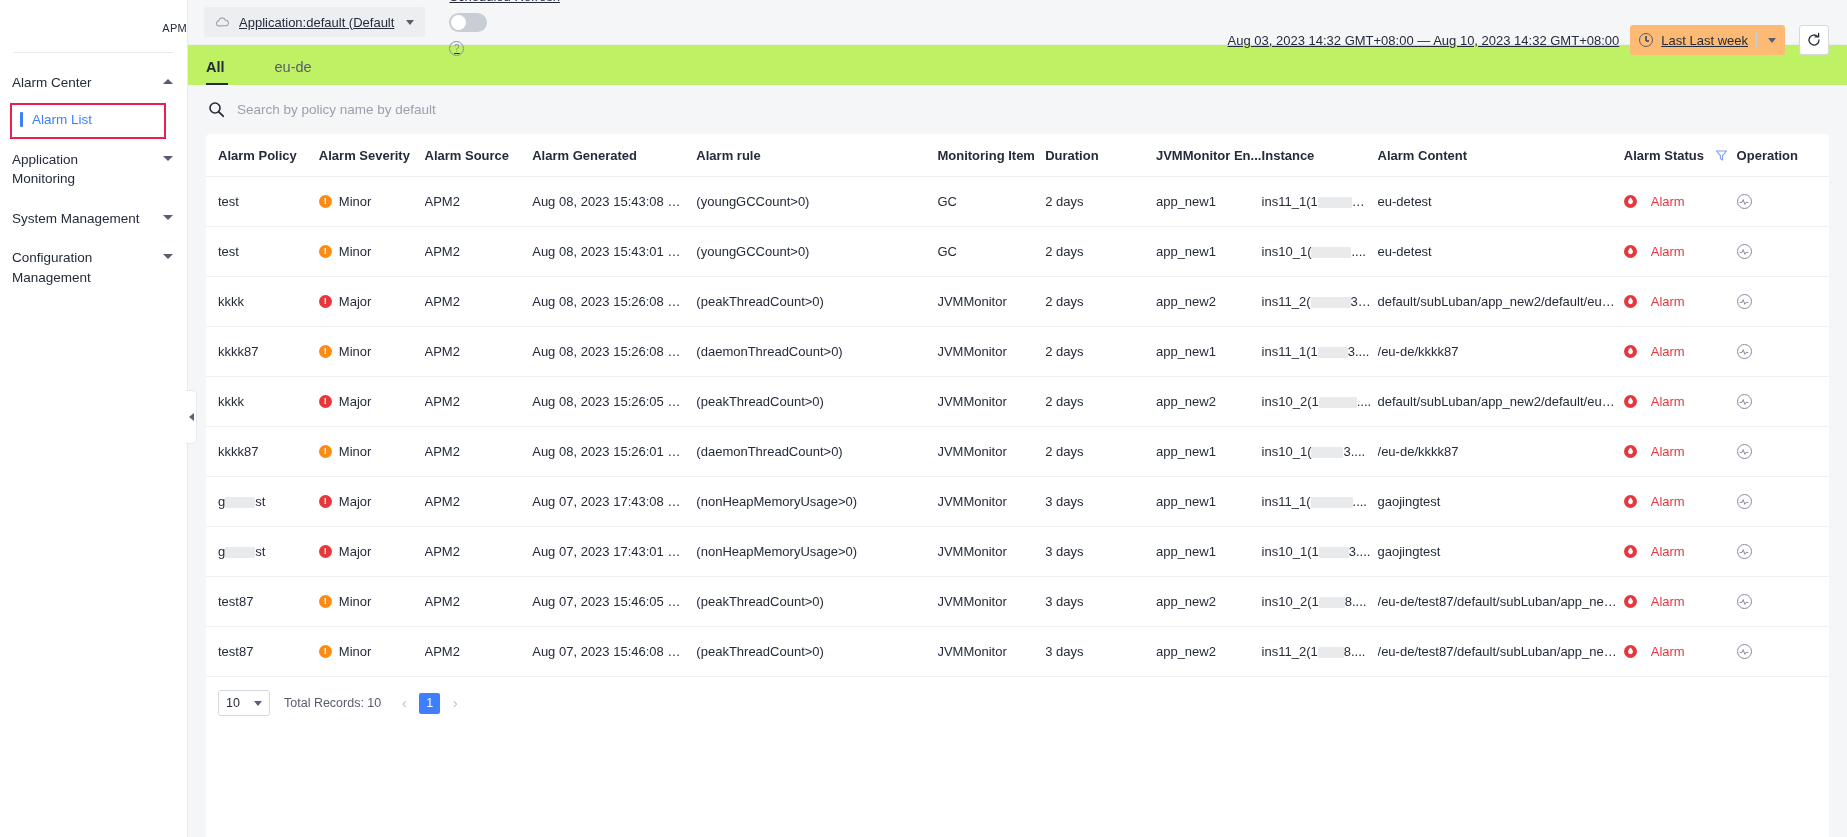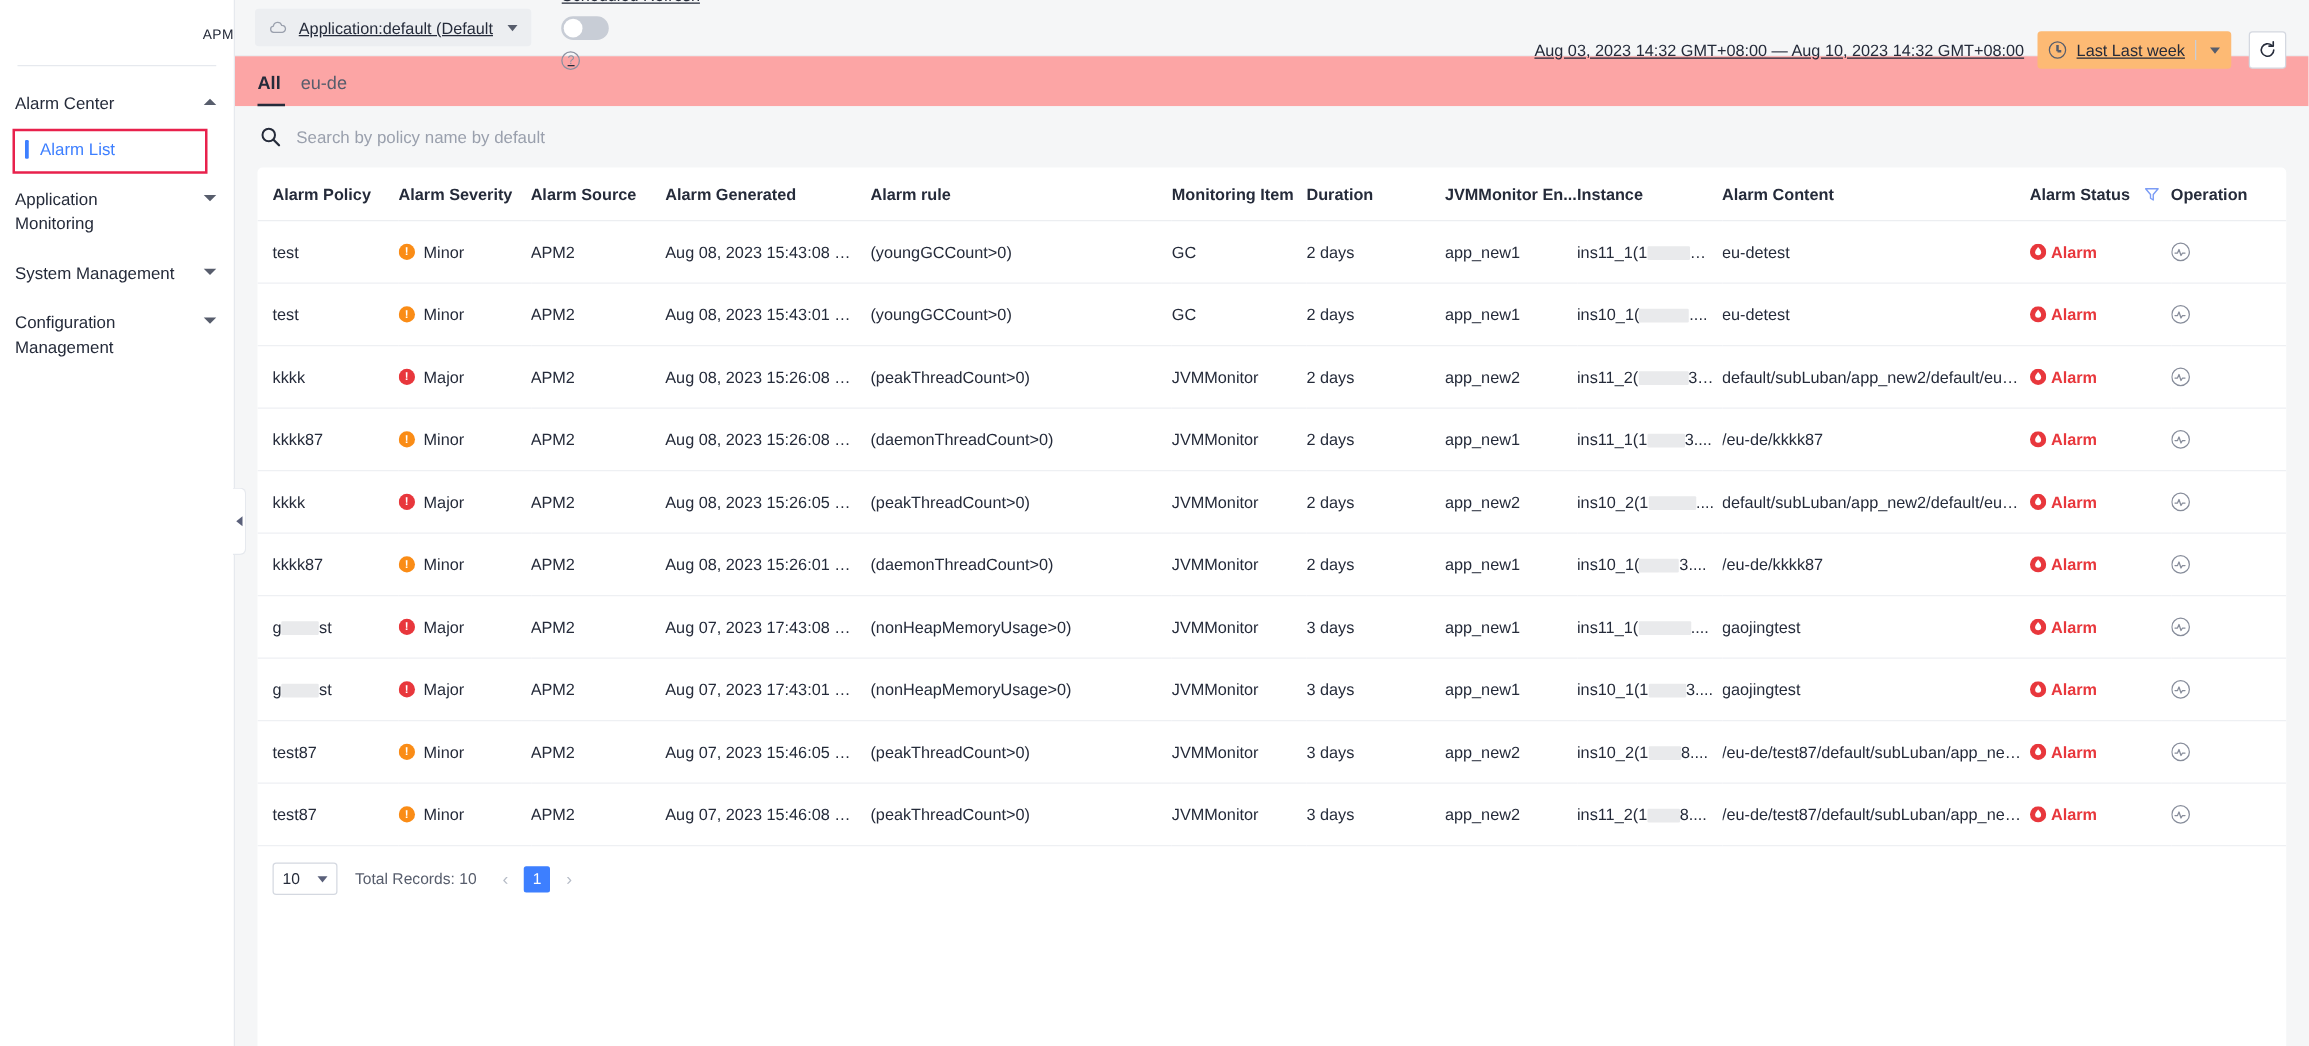--- a/index.html
+++ b/index.html
@@ -216,23 +216,23 @@
     border: 1px solid #d4d8e0;
     border-radius: 3px;
     background: #fff;
     display: flex; align-items: center; justify-content: center;
     cursor: pointer;
   }
 
   
   .tabs {
     display: flex;
-    gap: 16px;
+    gap: 50px;
     padding: 14px 0 0 18px;
-    background: #fca5a5;
+    background: #bef264;
   }
   .tab {
     font-size: 14.5px;
     color: #575d6c;
     padding-bottom: 10px;
     cursor: pointer;
     position: relative;
   }
   .tab.active { color: #252b3a; font-weight: bold; }
   .tab.active::after {
@@ -293,21 +293,21 @@
   .sev { display: flex; align-items: center; gap: 7px; }
   .sev-dot {
     width: 13px; height: 13px; border-radius: 50%;
     display: flex; align-items: center; justify-content: center;
     color: #fff; font-size: 10px; font-weight: bold; line-height: 1;
   }
   .sev-dot.minor { background: #fa8c16; }
   .sev-dot.major { background: #e8373c; }
   .sev-dot::after { content: "!"; font-size: 9px; }
 
-  .status { display: flex; align-items: center; gap: 4px; color: #e8373c; font-weight: bold; }
+  .status { display: flex; align-items: center; gap: 14px; color: #e8373c; }
   .status-ico { width: 13px; height: 13px; display:block; }
 
   .op-ico {
     width: 15px; height: 15px;
     border-radius: 50%;
     border: 1.2px solid #878d9b;
     display: flex; align-items: center; justify-content: center;
     cursor: pointer;
   }
   .op-ico svg { display:block; }

